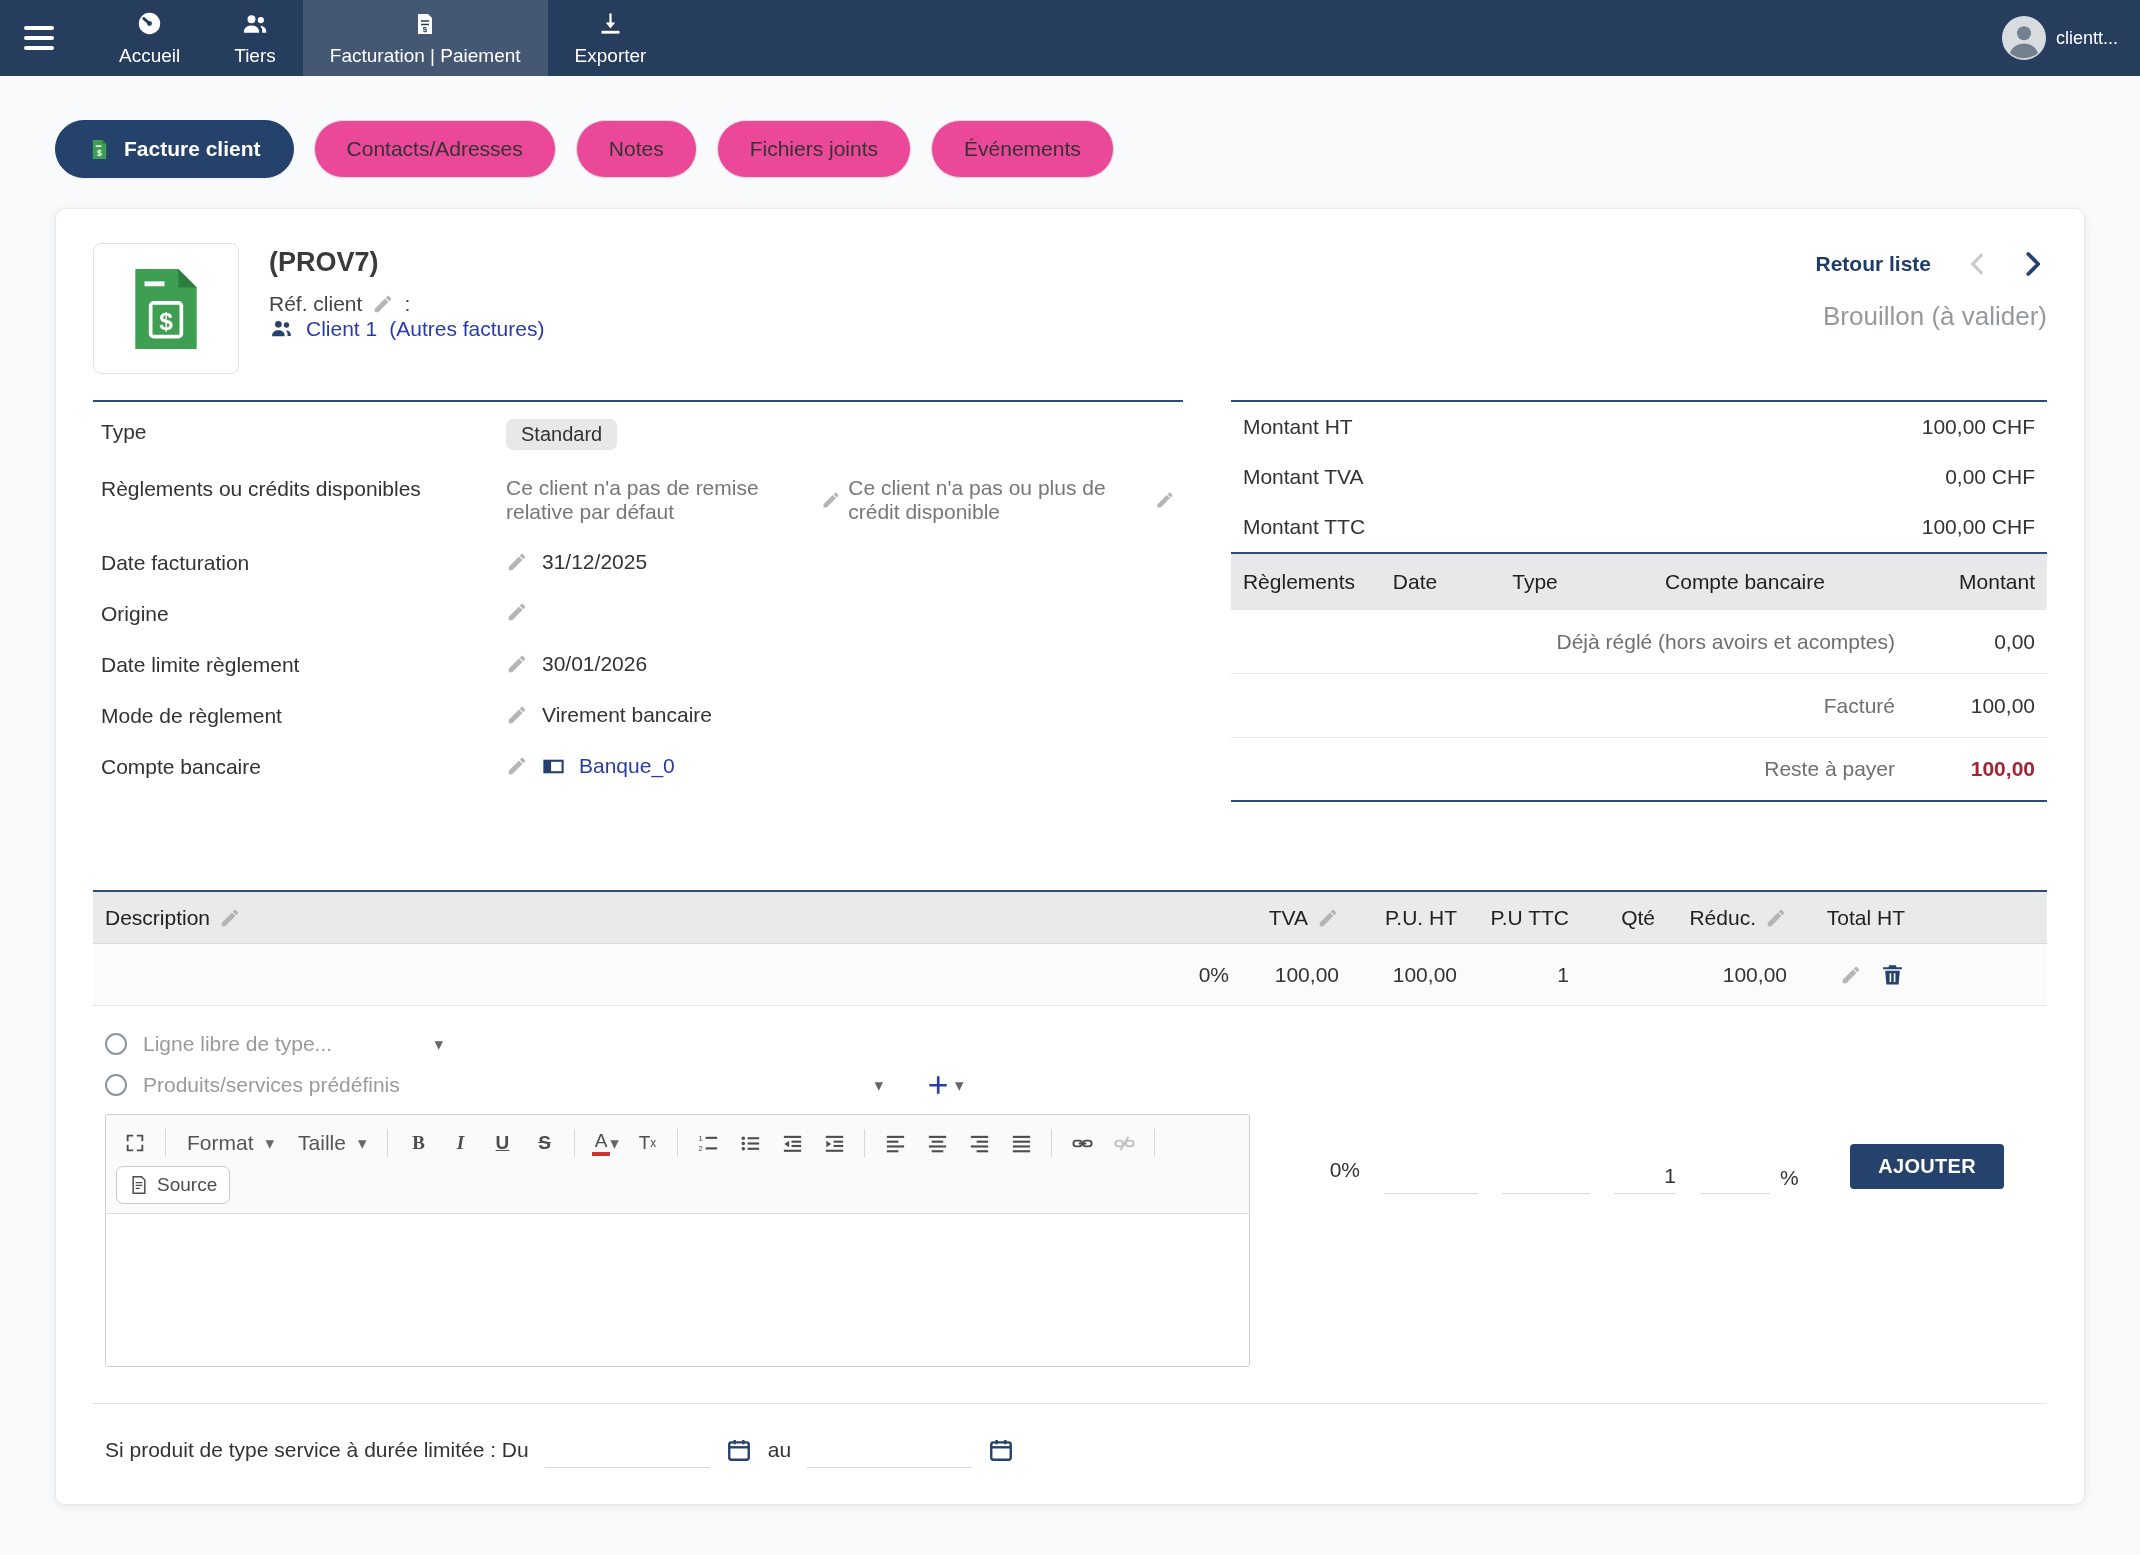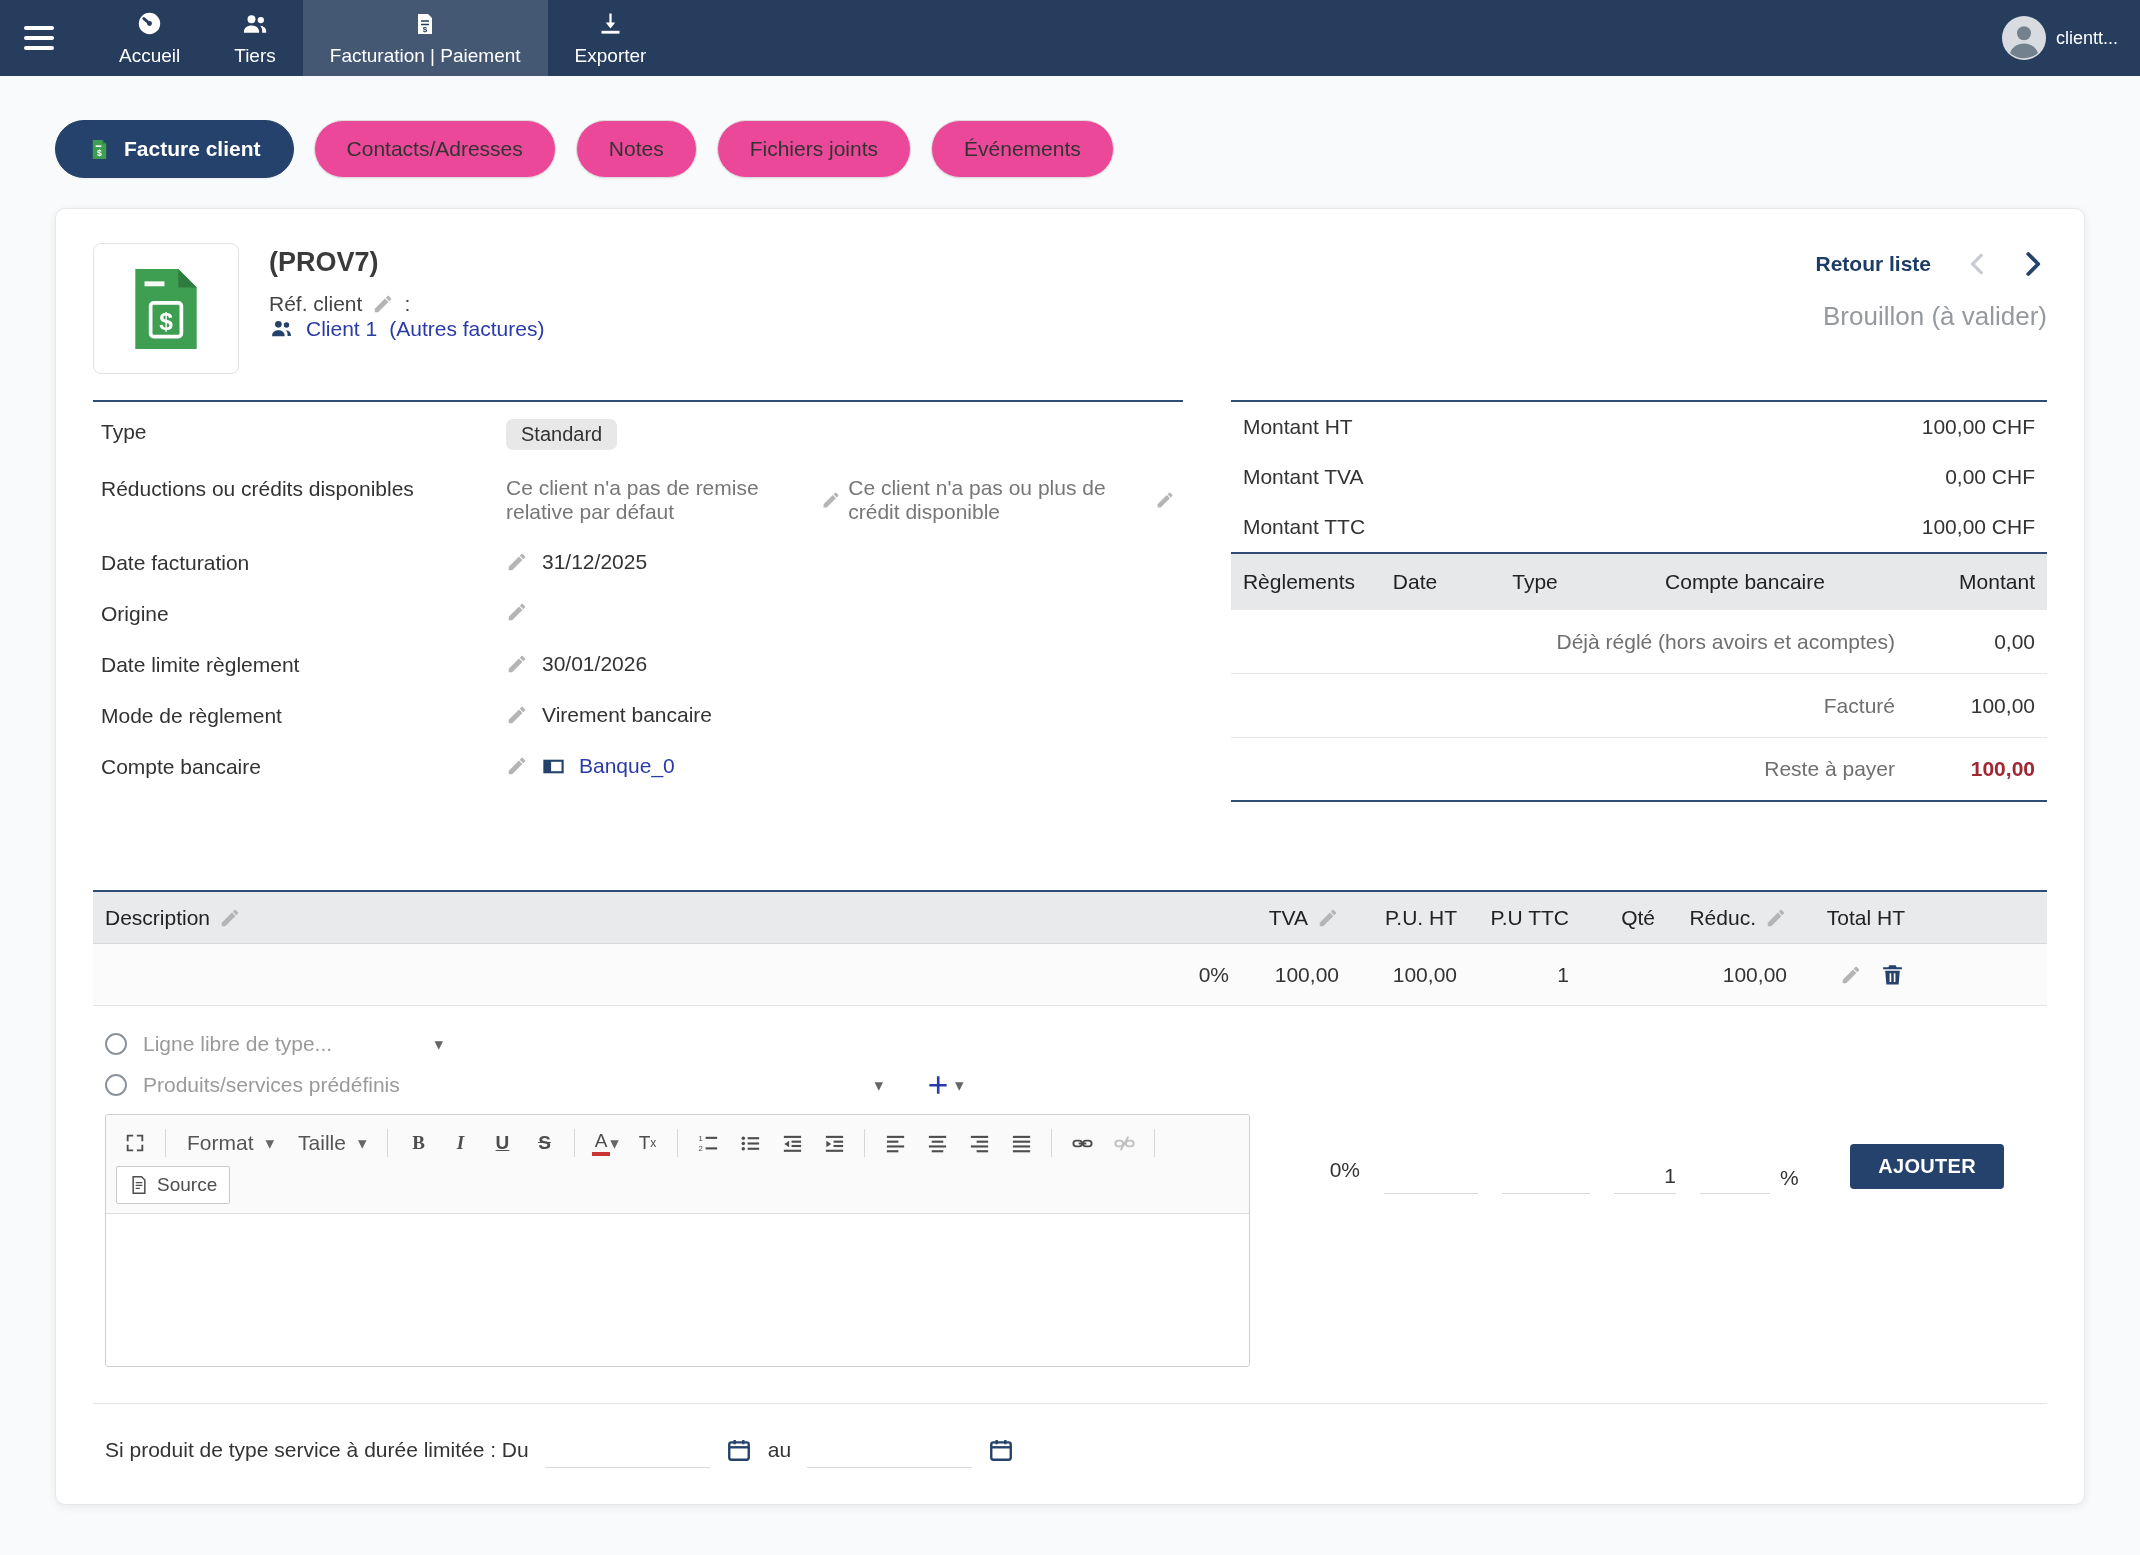--- a/index.html
+++ b/index.html
@@ -136,21 +136,21 @@
   .tsep { width: 1px; height: 28px; background: #d7d7d7; margin: 0 7px; }
   .combo { display: flex; align-items: center; gap: 12px; padding: 0 10px; height: 38px; color: #555; cursor: pointer; }
   .tb-b { font-family: "Liberation Serif", serif; font-weight: 800; }
   .tb-i { font-family: "Liberation Serif", serif; font-style: italic; font-weight: 600; }
   .tb-u { text-decoration: underline; font-weight: 600; }
   .tb-s { text-decoration: line-through; font-weight: 600; }
   .tb-a { display: flex; flex-direction: column; align-items: center; line-height: 1; gap: 2px; }
   .tb-a .bar { width: 18px; height: 4px; background: #cc3333; }
   .tb-tx sub { font-size: 12px; }
   .src-btn {
-    display: flex; align-items: center; gap: 8px; border: 1px solid #c9c9c9; border-radius: 2px;
+    display: flex; align-items: center; gap: 8px; border: 1px solid #c9c9c9; border-radius: 7px;
     height: 38px; padding: 0 12px; color: #4d4d4d; background: #fff; cursor: pointer; font-size: 19px;
   }
   .editor-body { height: 152px; background: #fff; border-radius: 0 0 3px 3px; cursor: text; }
 
   .mt-form { margin-top: 126px; }
   .uline {
     border: 0; border-bottom: 1px solid #dadada; background: transparent; height: 36px;
     width: 100%; font: inherit; color: #333; text-align: right; outline: none;
   }
   .reduc-cell { display: flex; align-items: flex-end; gap: 10px; }
@@ -323,21 +323,21 @@
   <div class="cols">
 
     <div class="fields">
       <div class="field-row">
         <div class="field-label">Type</div>
         <div class="field-value">
           <span class="badge">Standard</span>
         </div>
       </div>
       <div class="field-row">
-        <div class="field-label">Réductions ou crédits disponibles</div>
+        <div class="field-label">Règlements ou crédits disponibles</div>
         <div class="field-value muted-col">
           <span class="muted-line">
             <span>Ce client n'a pas de remise relative par défaut</span>
             <svg class="pc small" viewBox="0 0 24 24">
                 <path d="M3 17.2V21h3.8L17.9 9.9l-3.8-3.8L3 17.2zM20.7 7.1c.4-.4.4-1 0-1.4l-2.4-2.4c-.4-.4-1-.4-1.4 0l-1.9 1.9 3.8 3.8 1.9-1.9z"></path>
               </svg>
           </span>
           <span class="muted-line">
             <span>Ce client n'a pas ou plus de crédit disponible</span>
             <svg class="pc small" viewBox="0 0 24 24">

